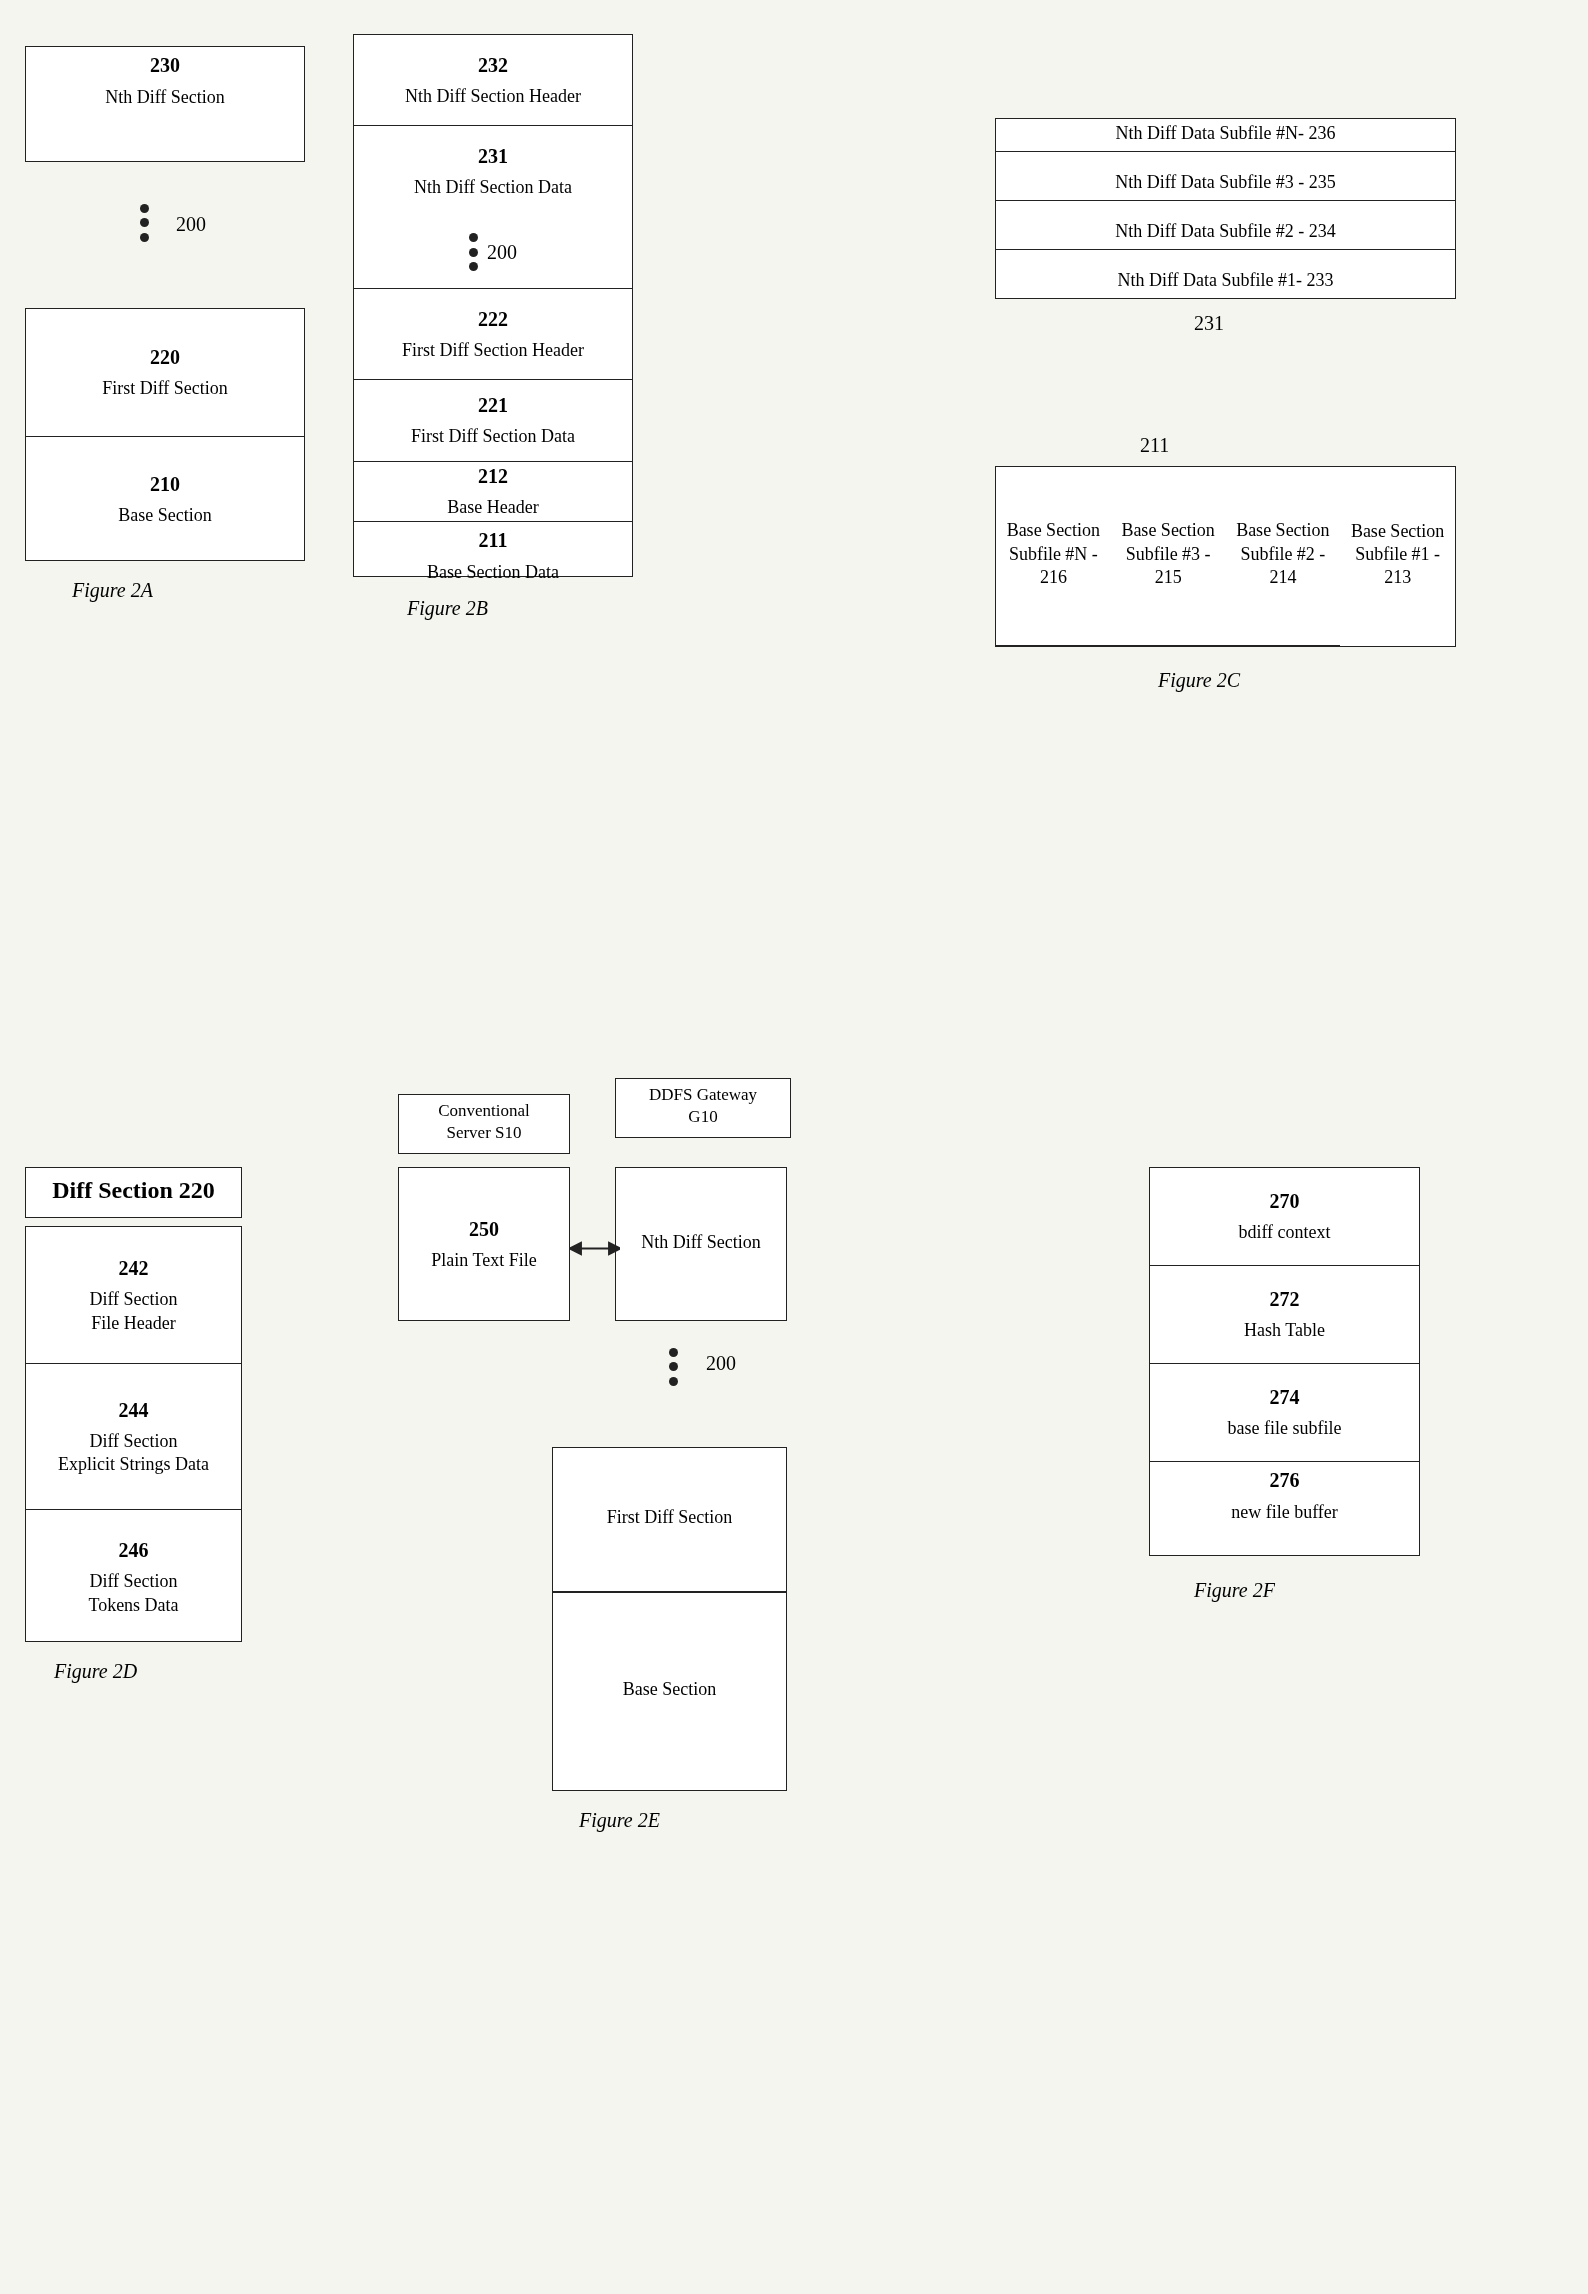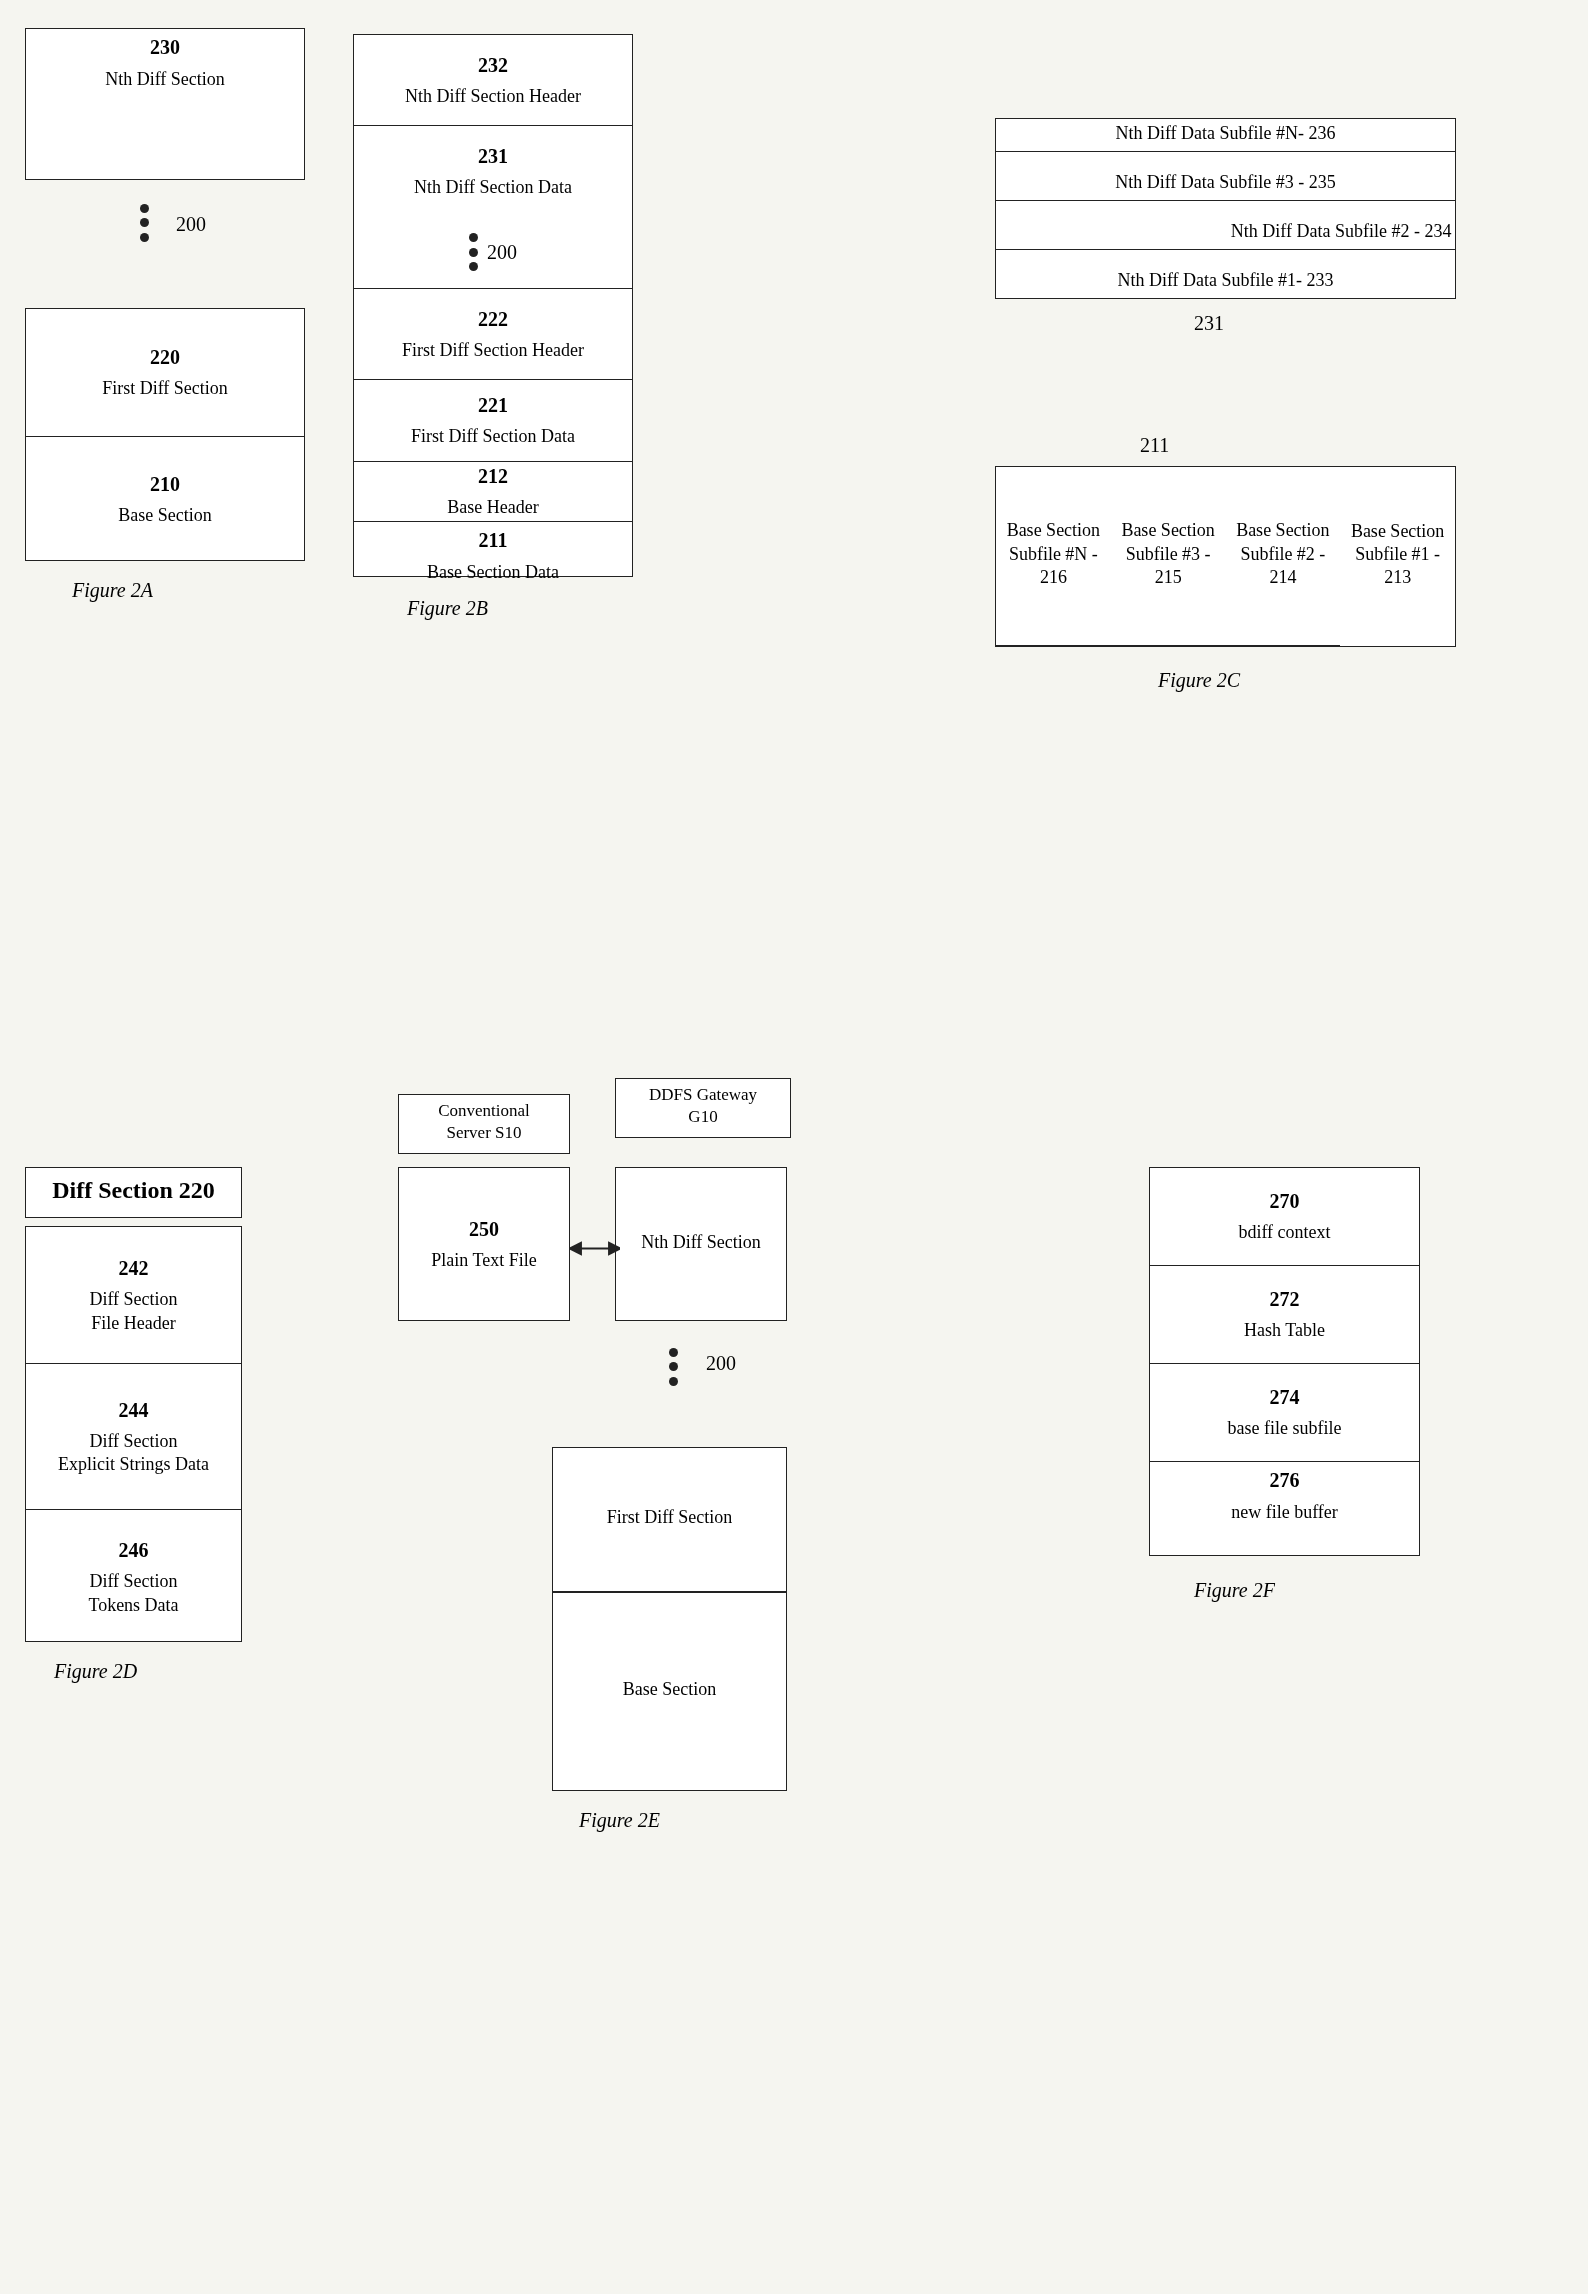--- a/index.html
+++ b/index.html
@@ -62,21 +62,21 @@
     }
 
     .divider {
       border-top: 1.8px solid #222;
       width: 100%;
     }
   </style>
 </head>
 <body>
 
-<div class="diagram-box" style="left:25px; top:28px; width:280px; height:152px;">
+<div class="diagram-box" style="left:25px; top:46px; width:280px; height:116px;">
   <div class="box-label">230</div>
   <div class="box-sublabel">Nth Diff Section</div>
 </div>
 
 <div class="dots" style="left:140px; top:204px;">
   <span class="dot"></span>
   <span class="dot"></span>
   <span class="dot"></span>
 </div>
 <div class="section-label" style="left:176px; top:213px; font-size:20px;">200</div>
@@ -146,21 +146,21 @@
 <div class="figure-label" style="left:407px; top:597px;">Figure 2B</div>
 
 <div class="diagram-box" style="left:995px; top:118px; width:461px; height:181px;">
   <div style="display:flex; flex-direction:column; height:100%;gap:16px;">
     <div style="flex:1; display:flex; align-items:center; justify-content:center; border-bottom:0.9px solid #222;">
       <span class="box-sublabel">Nth Diff Data Subfile #N- 236</span>
     </div>
     <div style="flex:1; display:flex; align-items:center; justify-content:center; border-bottom:0.9px solid #222;">
       <span class="box-sublabel">Nth Diff Data Subfile #3 - 235</span>
     </div>
-    <div style="flex:1; display:flex; align-items:center; justify-content:flex-end; border-bottom:0.9px solid #222;">
+    <div style="flex:1; display:flex; align-items:center; justify-content:center; border-bottom:0.9px solid #222;">
       <span class="box-sublabel">Nth Diff Data Subfile #2 - 234</span>
     </div>
     <div style="flex:1; display:flex; align-items:center; justify-content:center;">
       <span class="box-sublabel">Nth Diff Data Subfile #1- 233</span>
     </div>
   </div>
 </div>
 <div class="section-label" style="left:1194px; top:312px; font-size:20px;">231</div>
 
 <div class="section-label" style="left:1140px; top:434px; font-size:20px;">211</div>

